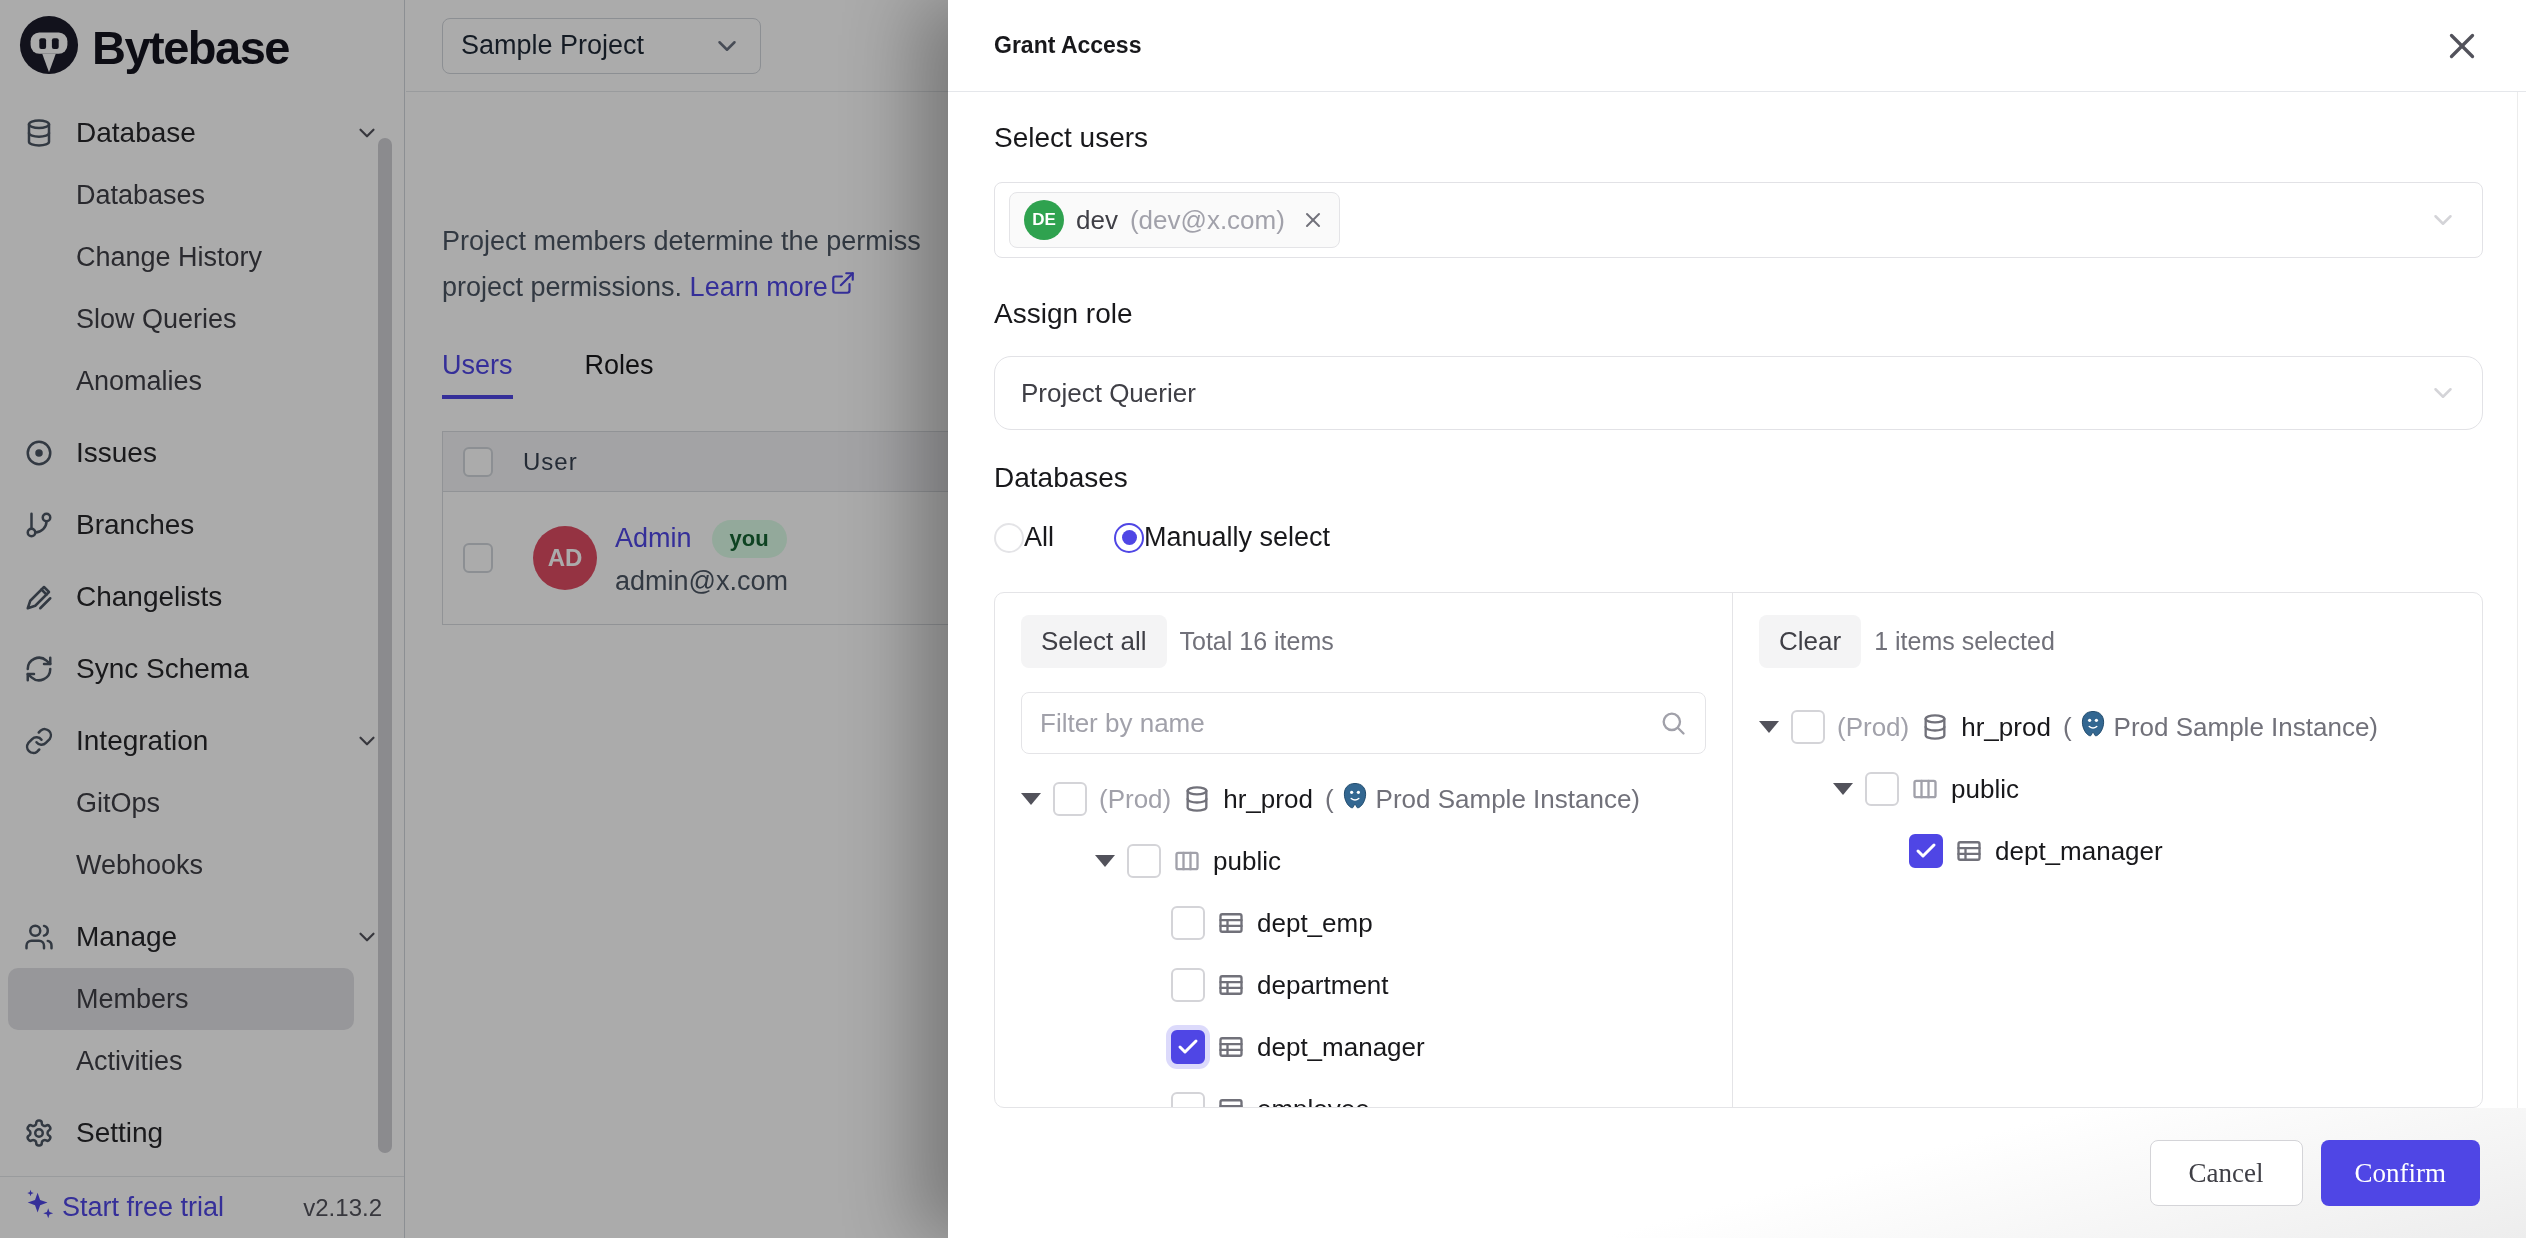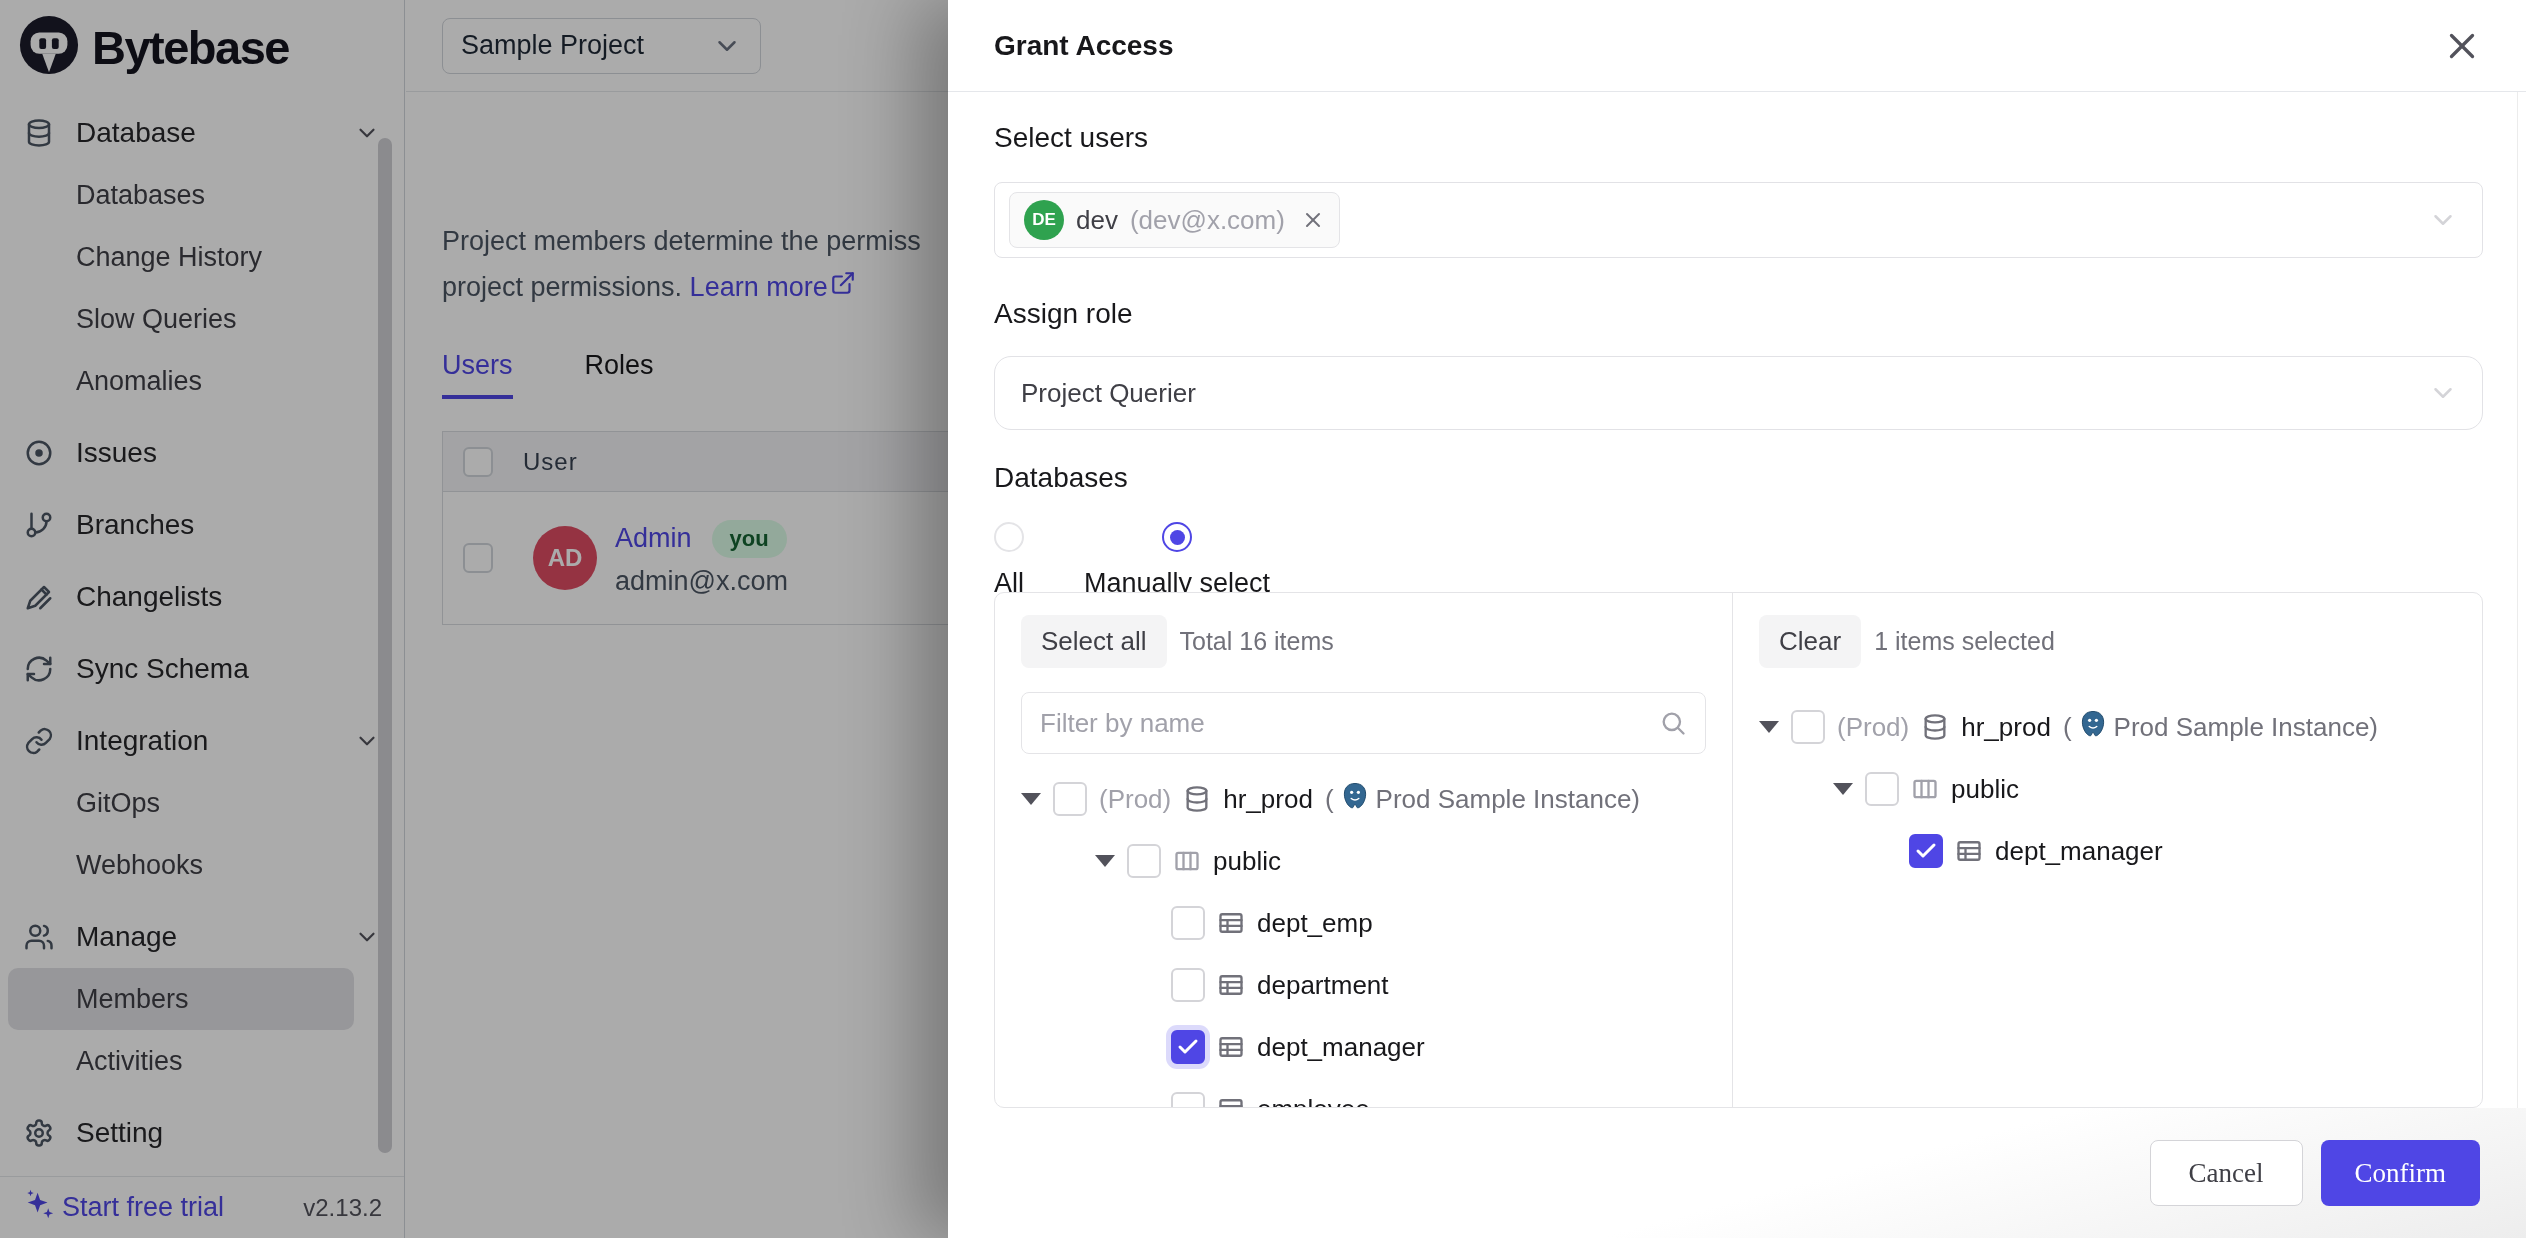--- a/index.html
+++ b/index.html
@@ -50,39 +50,39 @@
   .member-link { color:var(--accent); font-size:27px; font-weight:500; text-decoration:none; cursor:pointer; }
   .badge { background:var(--badge_bg); color:var(--badge_text); font-size:22px; font-weight:600; padding:6px 18px; border-radius:999px; }
   .email { font-size:27px; color:#4b5563; margin-top:8px; }
 
   
   .overlay { position:absolute; left:0; top:0; width:948px; height:1238px; background:rgba(0,0,0,0.33); z-index:5; }
 
   
   .modal { position:absolute; left:948px; top:0; width:1578px; height:1238px; background:#fff; z-index:10; box-shadow:-30px 0 70px rgba(0,0,0,0.30); }
   .m-header { height:92px; border-bottom:1px solid #e5e7eb; display:flex; align-items:center; padding:0 46px; }
-  .m-title { font-size:28px; font-weight:600; color:#18181b; }
+  .m-title { font-size:23px; font-weight:600; color:#18181b; }
   .m-close { margin-left:auto; color:#52525b; cursor:pointer; display:flex; }
   .rail { position:absolute; right:8px; top:92px; bottom:0; width:1px; background:#ececec; }
 
   .m-label { position:absolute; left:46px; font-size:28px; font-weight:500; color:#18181b; }
   .lbl-users { top:122px; } .lbl-role { top:298px; } .lbl-db { top:462px; }
 
   .users-box { position:absolute; left:46px; top:182px; width:1489px; height:76px; border:1px solid #e2e2e6; border-radius:8px; display:flex; align-items:center; padding:0 24px 0 14px; background:#fff; }
   .chip { display:inline-flex; align-items:center; gap:12px; background:#fafafa; border:1px solid #e4e4e7; border-radius:8px; padding:7px 14px; }
   .chip-avatar { width:40px; height:40px; border-radius:50%; background:var(--avatar_green); color:#fff; font-size:17px; font-weight:700; display:flex; align-items:center; justify-content:center; }
   .chip-name { font-size:26px; color:#3f3f46; }
   .chip-email { font-size:26px; color:#a1a1aa; }
   .chip-x { color:#71717a; cursor:pointer; display:flex; margin-left:4px; }
   .box-chev { margin-left:auto; color:#d4d4d8; display:flex; }
 
   .role-box { position:absolute; left:46px; top:356px; width:1489px; height:74px; border:1px solid #e2e2e6; border-radius:17px; display:flex; align-items:center; padding:0 24px 0 26px; font-size:26px; color:#3f3f46; background:#fff; cursor:pointer; }
 
   .radios { position:absolute; left:46px; top:522px; display:flex; gap:60px; align-items:center; }
-  .radio-opt { display:flex; align-items:center; gap:16px; font-size:27px; color:#18181b; cursor:pointer;flex-direction:column; }
+  .radio-opt { display:flex; align-items:center; font-size:27px; color:#18181b; cursor:pointer; }
   .radio { width:30px; height:30px; border-radius:50%; border:2px solid #e4e4e7; background:#fff; flex-shrink:0; }
   .radio.sel { border:2.5px solid var(--accent); display:flex; align-items:center; justify-content:center; }
   .radio.sel::after { content:""; width:15px; height:15px; border-radius:50%; background:var(--accent); }
 
   .picker { position:absolute; left:46px; top:592px; width:1489px; height:516px; border:1px solid #e4e4e7; border-radius:10px; display:flex; overflow:hidden; background:#fff; }
   .pane { padding:22px 26px; }
   .pane.left { width:738px; border-right:1px solid #e4e4e7; }
   .pane.right { flex:1; }
   .pane-head { display:flex; align-items:center; gap:13px; }
   .small-btn { background:#f4f4f5; border:none; border-radius:8px; padding:11px 20px; font-size:26px; color:#3f3f46; font-family:inherit; cursor:pointer; }

